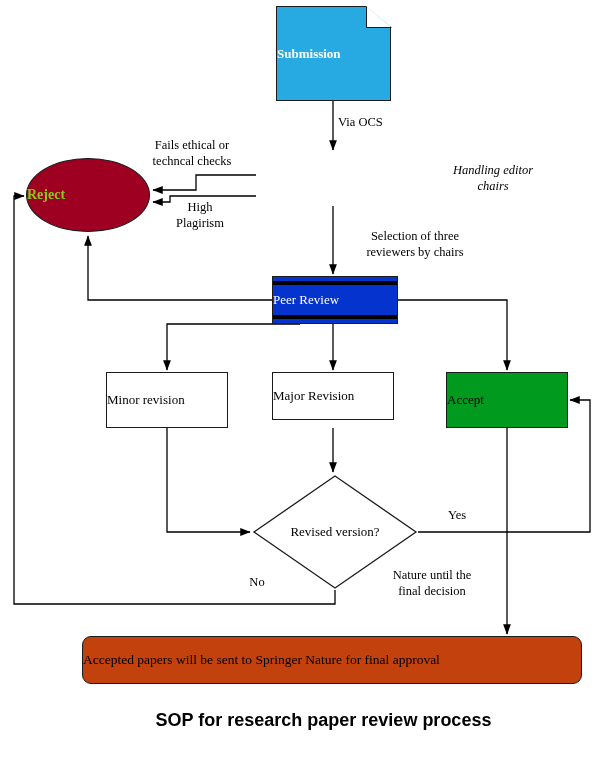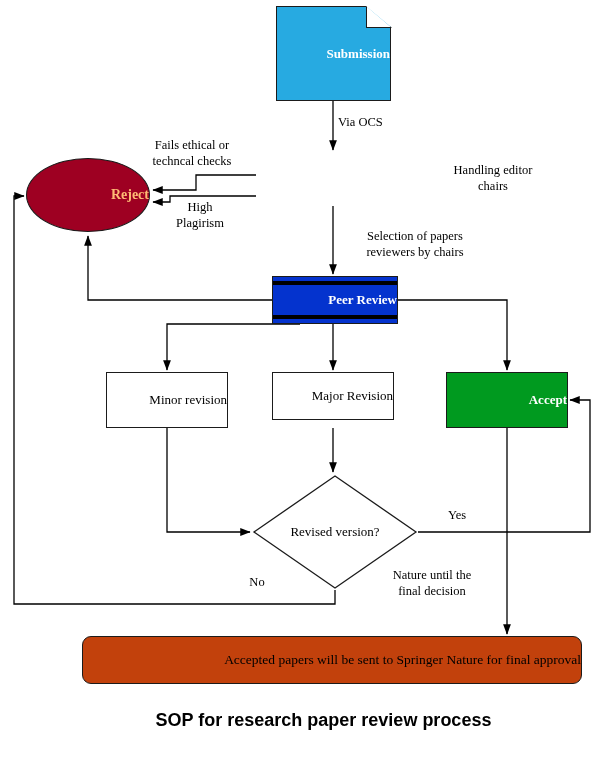--- a/index.html
+++ b/index.html
@@ -15,21 +15,21 @@
     width: 615px;
     height: 771px;
     background: #ffffff;
     overflow: hidden;
   }
   .node {
     position: absolute;
     box-sizing: border-box;
     display: flex;
     align-items: center;
-    justify-content: flex-end;
+    justify-content: flex-start;
     text-align: center;
   }
   .doc-submission {
     left: 276px;
     top: 6px;
     width: 115px;
     height: 95px;
     background: #27AAE1;
     color: #ffffff;
     font-weight: bold;
@@ -59,34 +59,34 @@
     border-radius: 9px;
     font-size: 13px;
     color: #000000;
   }
   .reject {
     left: 26px;
     top: 158px;
     width: 124px;
     height: 74px;
     background: #9E0022;
-    color: #fdba74;
+    color: #84cc16;
     font-weight: bold;
     font-size: 14px;
     border: 1px solid #1b1b1b;
     border-radius: 50%;
   }
   .peer-review {
     left: 272px;
     top: 276px;
     width: 126px;
     height: 48px;
     background: #0433CE;
     color: #ffffff;
-    font-weight: bold;
+    font-weight: normal;
     font-size: 13px;
     border: 1px solid #1b1b1b;
   }
   .peer-review::before,
   .peer-review::after {
     content: "";
     position: absolute;
     left: 0;
     width: 100%;
     height: 4px;
@@ -111,22 +111,22 @@
     background: #ffffff;
     border: 1px solid #1b1b1b;
     font-size: 13px;
   }
   .accept {
     left: 446px;
     top: 372px;
     width: 122px;
     height: 56px;
     background: #009A1F;
-    color: #ffffff;
-    font-weight: bold;
+    color: #000000;
+    font-weight: normal;
     font-size: 13px;
     border: 1px solid #1b1b1b;
   }
   .diamond-wrap {
     position: absolute;
     left: 252px;
     top: 474px;
     width: 166px;
     height: 116px;
   }
@@ -261,24 +261,24 @@
   </div>
 
   <div class="edge-label" style="left:338px; top:115px; width:90px; text-align:left;">Via OCS</div>
 
   <div class="edge-label" style="left:132px; top:138px; width:120px;">Fails ethical or
 techncal checks</div>
 
   <div class="edge-label" style="left:160px; top:200px; width:80px;">High
 Plagirism</div>
 
-  <div class="edge-label" style="left:428px; top:163px; width:130px;">Handling editor
+  <div class="edge-label" style="left:428px; top:163px; width:130px;font-style:italic;">Handling editor
 chairs</div>
 
-  <div class="edge-label" style="left:340px; top:229px; width:150px;">Selection of papers
+  <div class="edge-label" style="left:340px; top:229px; width:150px;">Selection of three
 reviewers by chairs</div>
 
 
   <div class="edge-label" style="left:432px; top:508px; width:50px;">Yes</div>
 
   <div class="edge-label" style="left:234px; top:575px; width:46px;">No</div>
 
   <div class="edge-label" style="left:366px; top:568px; width:132px;">Nature until the
 final decision</div>
 

